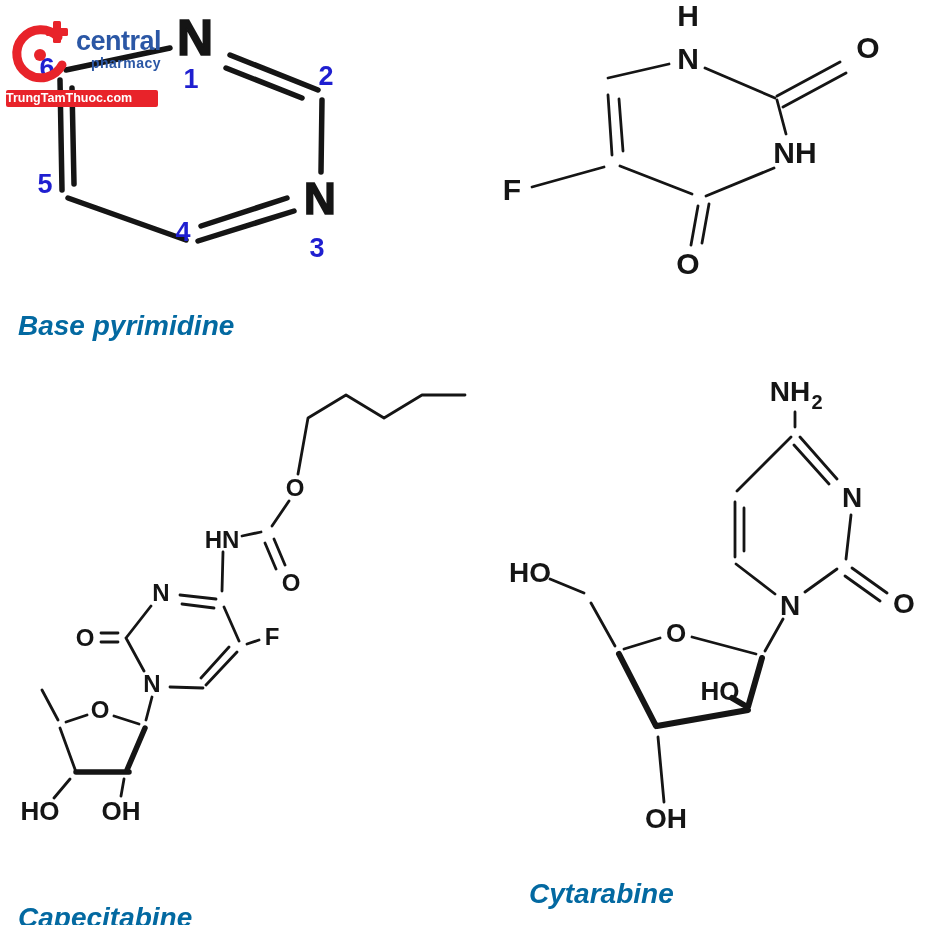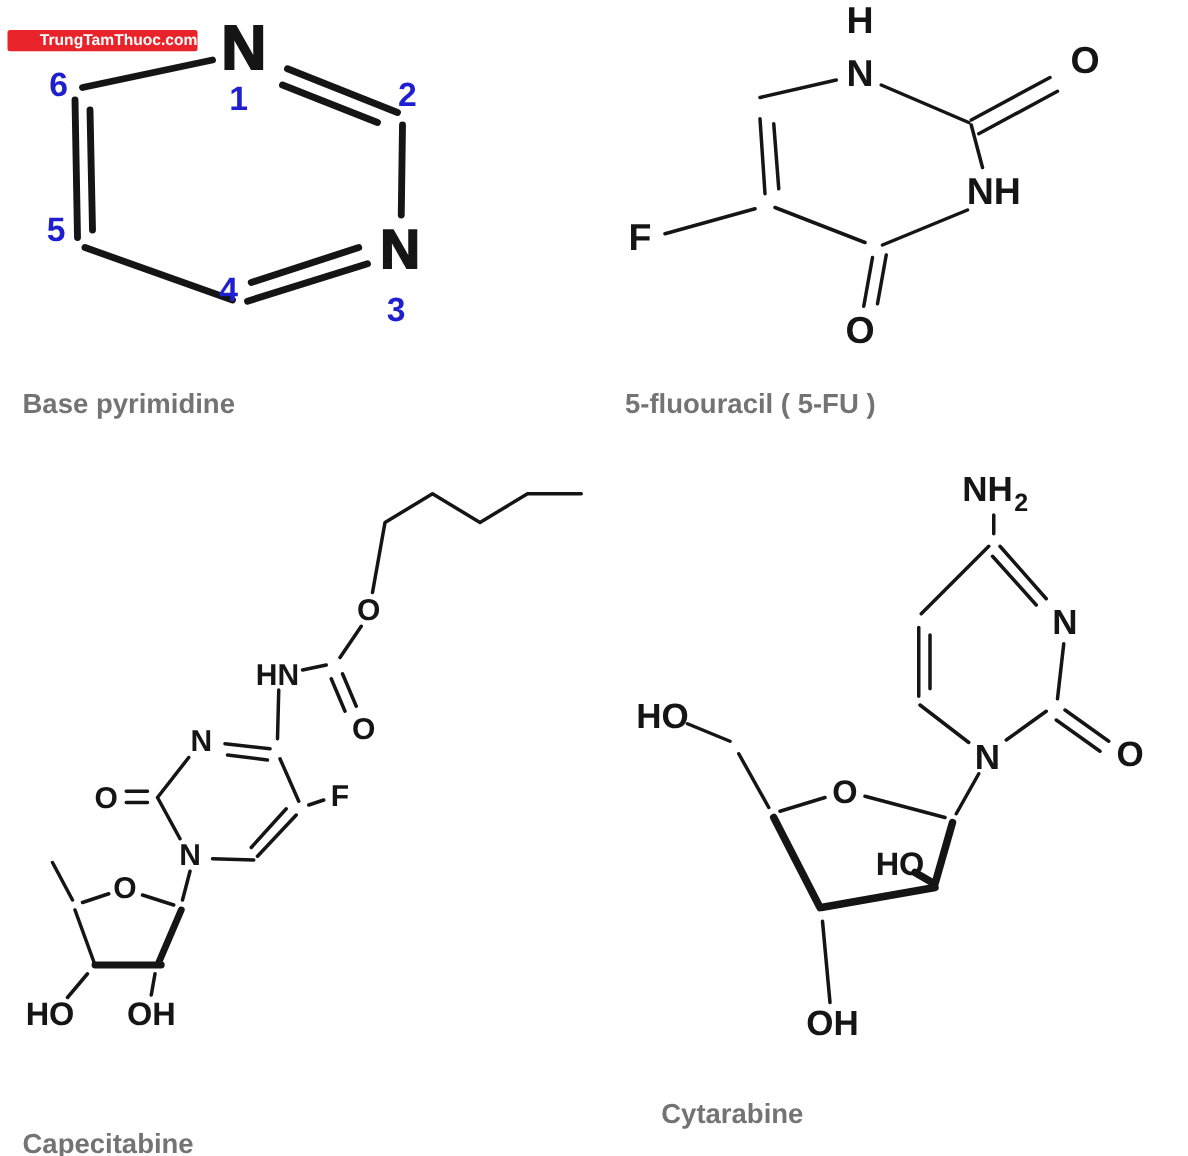--- a/index.html
+++ b/index.html
@@ -21,35 +21,35 @@
 
   svg text { font-family:"Liberation Sans", sans-serif; }
   .atom  { fill:var(--bond,#151515); font-weight:700; text-anchor:middle; }
   .atom-heavy { fill:var(--bond,#151515); font-weight:700; text-anchor:middle;
                 stroke:var(--bond,#151515); stroke-width:1.6px; }
   .num   { fill:var(--number-blue,#1f1fd0); font-weight:700; text-anchor:middle; font-size:27px; }
   .fs50 { font-size:50px; } .fs44 { font-size:44px; }
   .fs30 { font-size:30px; } .fs28 { font-size:28px; }
   .fs26 { font-size:26px; } .fs24 { font-size:24px; } .fs20 { font-size:20px; }
 
-  .caption { position:absolute; font-weight:700; font-size:22px; color:#737373; white-space:nowrap; }
+  .caption { position:absolute; font-weight:700; font-size:28px; color:#0369a1; white-space:nowrap;font-style:italic; }
   #cap-pyr  { left:18px;  top:310px; }
   #cap-5fu  { left:500px; top:310px; }
   #cap-cape { left:18px;  top:878px;margin-top:24px; }
   #cap-cyta { left:529px; top:878px; }
 
   
   .logo { position:absolute; left:6px; top:20px; width:160px; }
   .logo-row { display:flex; align-items:flex-start; }
   .logo-icon { width:66px; height:66px; flex:0 0 auto; }
   .logo-text { display:flex; flex-direction:column; align-items:flex-end; margin-left:4px; margin-top:8px; }
   .logo-brand { color:var(--logo-blue,#2b57a5); font-weight:700; font-size:27px; line-height:1; letter-spacing:-0.5px; }
   .logo-sub   { color:var(--logo-blue,#2b57a5); font-weight:700; font-size:14px; line-height:1.2; letter-spacing:0.5px; }
   .logo-banner { margin-top:4px; background:var(--logo-red,#e8232a); color:#fff; font-weight:700;
-                 font-size:12.5px; line-height:17px; text-align:right; width:152px; border-radius:2px; }
+                 font-size:12.5px; line-height:17px; text-align:left; width:152px; border-radius:2px; }
 </style>
 </head>
 <body>
 
 <div class="stage">
 
   <svg id="panel-pyrimidine" class="panel" viewBox="0 0 400 295">
     <path class="bond w-heavy" d="
       M230 55 L318 90
       M226 68 L302 98
@@ -162,21 +162,32 @@
     <text class="atom fs28" x="372" y="147">N</text>
     <text class="atom fs28" x="424" y="253">O</text>
     <text class="atom fs28" x="310" y="255">N</text>
     <text class="atom fs26" x="196" y="282">O</text>
     <text class="atom fs28" x="50" y="222">HO</text>
     <text class="atom fs26" x="240" y="340">HO</text>
     <text class="atom fs28" x="186" y="468">OH</text>
   </svg>
 
   <div id="cap-pyr" class="caption">Base pyrimidine</div>
-  <div id="cap-5fu" class="caption">5-fluouracil ( 5-FU )</div>
   <div id="cap-cape" class="caption">Capecitabine</div>
   <div id="cap-cyta" class="caption">Cytarabine</div>
 
   <div class="logo">
+    <div class="logo-row">
+      <svg class="logo-icon" viewBox="0 0 66 66">
+        <path d="M52 17 A 24 24 0 1 0 56 45" fill="none" stroke="#e8232a" stroke-width="9" stroke-linecap="round"></path>
+        <circle cx="34" cy="35" r="6" fill="#e8232a"></circle>
+        <rect x="47" y="1" width="8" height="22" rx="1.5" fill="#e8232a"></rect>
+        <rect x="40" y="8" width="22" height="8" rx="1.5" fill="#e8232a"></rect>
+      </svg>
+      <div class="logo-text">
+        <span class="logo-brand">central</span>
+        <span class="logo-sub">pharmacy</span>
+      </div>
+    </div>
     <div class="logo-banner">TrungTamThuoc.com</div>
   </div>
 
 </div>
 
 </body></html>

